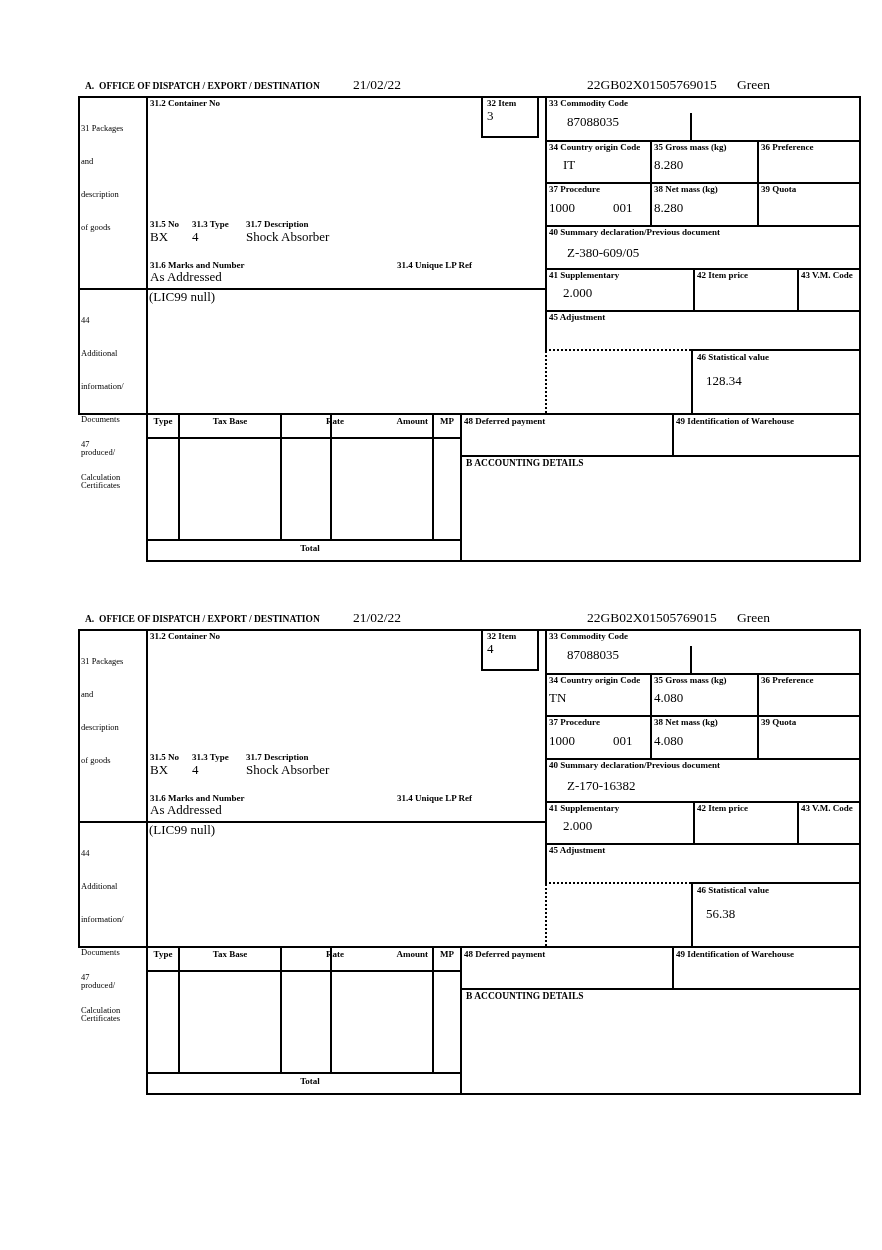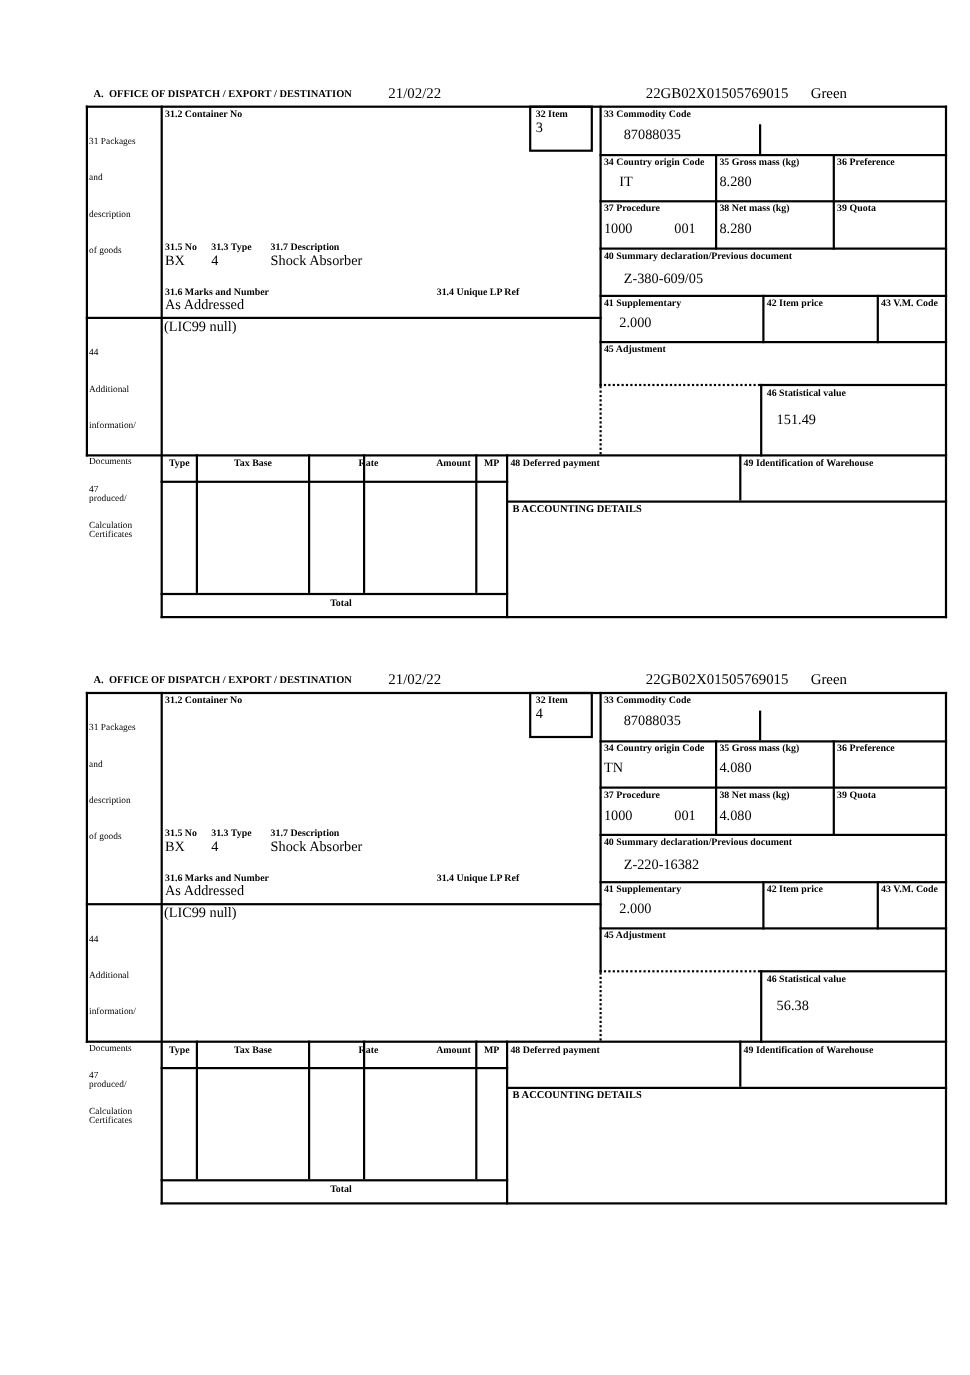--- a/index.html
+++ b/index.html
@@ -113,21 +113,21 @@
     <div class="t val" style="left:801px;top:211px;"></div>
     <div class="vl" style="left:693px;top:193px;height:44px;"></div>
     <div class="vl" style="left:797px;top:193px;height:44px;"></div>
     <div class="hl" style="left:545px;top:235px;width:316px;"></div>
 
     <div class="t lbl" style="left:549px;top:238px;">45 Adjustment</div>
     <div class="dh" style="left:545px;top:274px;width:146px;"></div>
     <div class="hl" style="left:691px;top:274px;width:170px;"></div>
     <div class="vl" style="left:691px;top:274px;height:66px;"></div>
     <div class="t lbl" style="left:697px;top:278px;">46 Statistical value</div>
-    <div class="t val" style="left:706px;top:299px;">151.49</div>
+    <div class="t val" style="left:706px;top:299px;">128.34</div>
 
     <div class="vl" style="left:178px;top:338px;height:126px;"></div>
     <div class="vl" style="left:280px;top:338px;height:126px;"></div>
     <div class="vl" style="left:330px;top:338px;height:126px;"></div>
     <div class="vl" style="left:432px;top:338px;height:126px;"></div>
     <div class="vl" style="left:460px;top:338px;height:149px;"></div>
     <div class="hl" style="left:146px;top:362px;width:316px;"></div>
     <div class="hl" style="left:146px;top:464px;width:316px;"></div>
     <div class="t lbl ctr" style="left:148px;top:342px;width:30px;">Type</div>
     <div class="t lbl ctr" style="left:180px;top:342px;width:100px;">Tax Base</div>
@@ -214,21 +214,21 @@
     <div class="t lbl" style="left:192px;top:145px;">31.3 Type</div>
     <div class="t lbl" style="left:246px;top:145px;">31.7 Description</div>
     <div class="t val" style="left:150px;top:155px;">BX</div>
     <div class="t val" style="left:192px;top:155px;">4</div>
     <div class="t val" style="left:246px;top:155px;">Shock Absorber</div>
     <div class="t lbl" style="left:150px;top:186px;">31.6 Marks and Number</div>
     <div class="t lbl" style="left:397px;top:186px;">31.4 Unique LP Ref</div>
     <div class="t val" style="left:150px;top:195px;">As Addressed</div>
 
     <div class="t lbl" style="left:549px;top:153px;">40 Summary declaration/Previous document</div>
-    <div class="t val" style="left:567px;top:171px;">Z-220-16382</div>
+    <div class="t val" style="left:567px;top:171px;">Z-170-16382</div>
     <div class="hl" style="left:545px;top:193px;width:316px;"></div>
 
     <div class="t val" style="left:149px;top:215px;">(LIC99 null)</div>
 
     <div class="t lbl" style="left:549px;top:196px;">41 Supplementary</div>
     <div class="t val" style="left:563px;top:211px;">2.000</div>
     <div class="t lbl" style="left:697px;top:196px;">42 Item price</div>
     <div class="t val" style="left:697px;top:211px;"></div>
     <div class="t lbl" style="left:801px;top:196px;">43 V.M. Code</div>
     <div class="t val" style="left:801px;top:211px;"></div>

